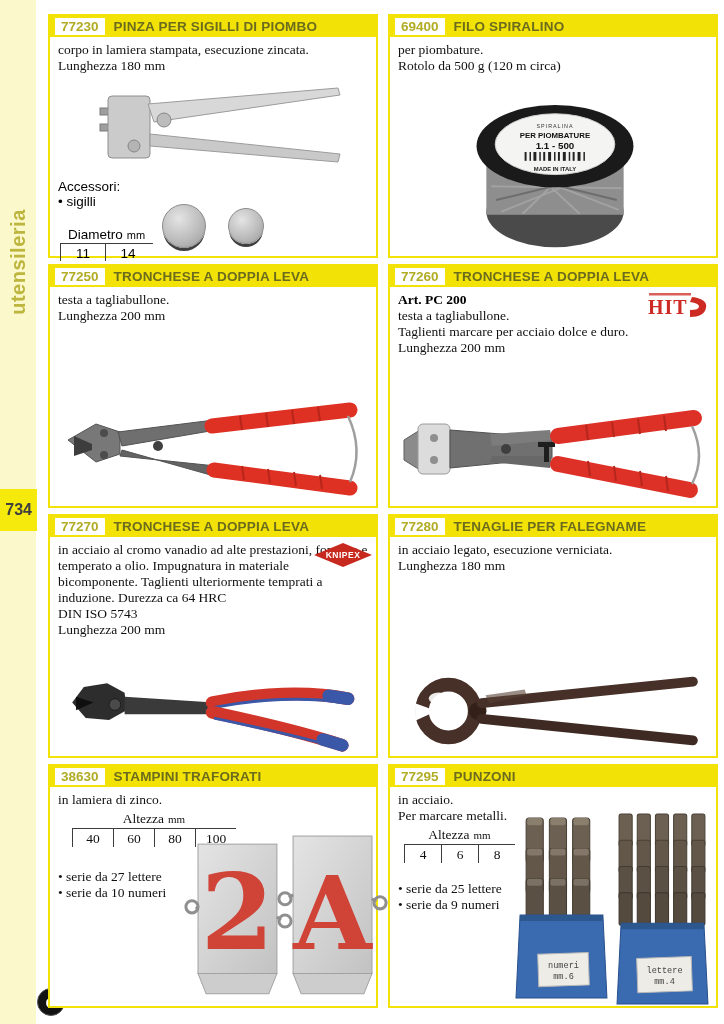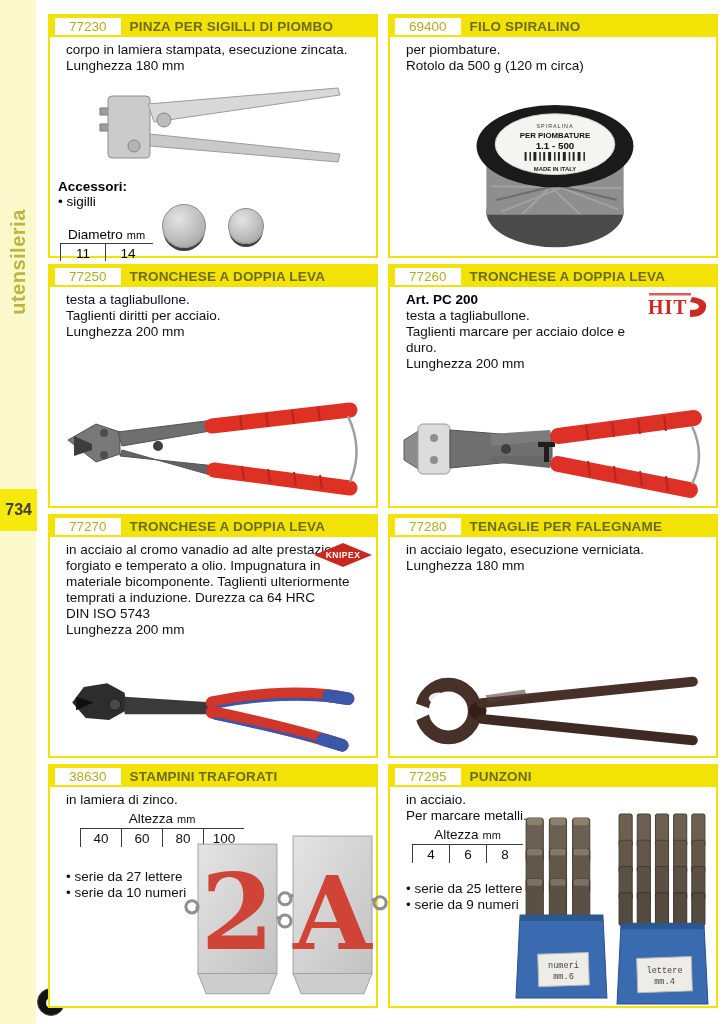--- a/index.html
+++ b/index.html
@@ -15,28 +15,28 @@
             box-sizing:border-box;font-size:16px;font-weight:bold;color:#3F3F3F;}
   .pub-logo{position:absolute;left:37px;top:988px;width:26px;height:26px;border-radius:50%;
             background:#121212;border:1px solid #555;display:flex;align-items:center;
             justify-content:center;color:#fff;font-weight:bold;font-size:15px;}
 
   
   .grid{position:absolute;left:48px;top:14px;display:grid;
         grid-template-columns:330px 330px;column-gap:10px;row-gap:6px;grid-auto-rows:244px;}
   .cell{position:relative;border:2px solid #F2E205;background:#fff;box-sizing:border-box;}
   .hdr{height:21px;background:#F2E205;display:flex;align-items:center;}
-  .code{background:#fff;color:#B2AC25;font-weight:normal;font-size:13.5px;
-        padding:1px 14px;margin-left:5px;line-height:15px;}
+  .code{background:#fff;color:#B2AC25;font-weight:bold;font-size:13.5px;
+        padding:1px 6px;margin-left:5px;line-height:15px;}
   .title{color:#6C6C1E;font-weight:bold;font-size:13.5px;margin-left:9px;letter-spacing:.2px;}
-  .body{padding:5px 16px 0;font-size:13.5px;line-height:16px;color:#101010;}
+  .body{padding:5px 8px 0;font-size:13.5px;line-height:16px;color:#101010;font-family:Liberation Serif, serif;}
   .desc{margin:0;}
   .art{font-weight:bold;color:#000;}
   .bullet::before{content:"• ";}
-  .acc-title{font-weight:bold;}
+  .acc-title{font-weight:normal;}
 
   
   .spec{display:inline-block;margin-top:18px;}
   .spec-head{border-bottom:1.5px solid #3C3C3C;padding:0 8px 1px;text-align:center;white-space:nowrap;}
   .spec-head .unit{font-size:11px;margin-left:4px;}
   .spec-vals{display:flex;}
   .spec-vals span{display:inline-block;min-width:44px;text-align:center;padding-top:2px;
                   border-left:1.5px solid #3C3C3C;}
   .spec4 .spec-vals span{min-width:40px;}
   .spec3 .spec-vals span{min-width:36px;}
@@ -140,21 +140,20 @@
       </svg>
     </div>
 
     <div class="cell">
       <div class="hdr">
         <span class="code">77250</span>
         <span class="title">TRONCHESE A DOPPIA LEVA</span>
       </div>
       <div class="body">
         <div class="desc">testa a tagliabullone.</div>
-        <div class="desc">Taglienti diritti per acciaio.</div>
         <div class="desc">Lunghezza 200 mm</div>
       </div>
       <svg class="photo" style="left:12px;top:134px;width:305px;height:100px" viewBox="0 0 305 100">
         <polygon points="6,40 34,24 58,32 58,54 34,62" fill="#787878" stroke="#555555"></polygon>
         <polygon points="12,36 30,44 30,50 12,56" fill="#3D3D3D"></polygon>
         <circle cx="42" cy="33" r="4" fill="#4C4C4C"></circle>
         <circle cx="42" cy="55" r="4" fill="#4C4C4C"></circle>
         <polygon points="56,32 152,20 154,30 60,46" fill="#6F6F6F" stroke="#525252"></polygon>
         <polygon points="58,56 154,66 152,76 60,50" fill="#636363" stroke="#525252"></polygon>
         <circle cx="96" cy="46" r="5" fill="#404040"></circle>

